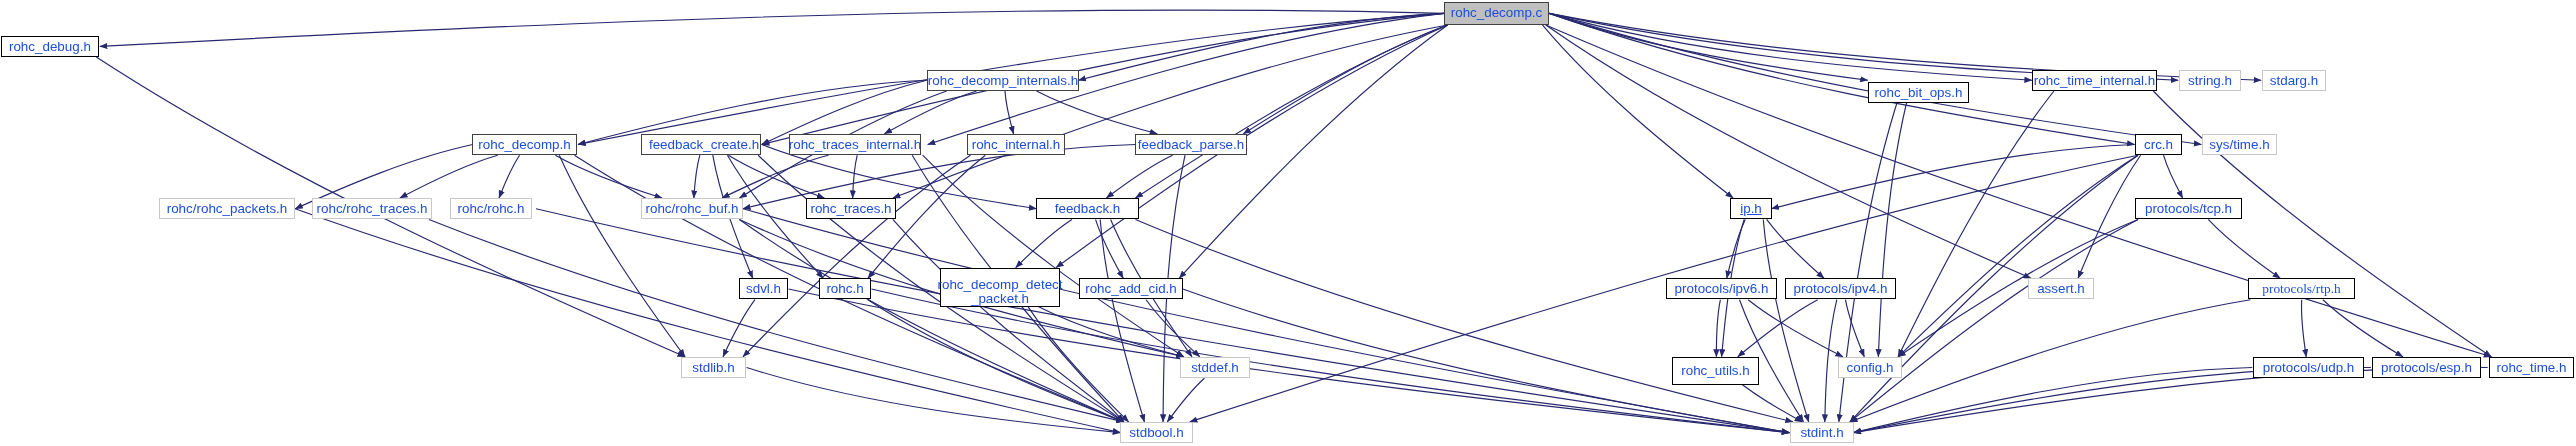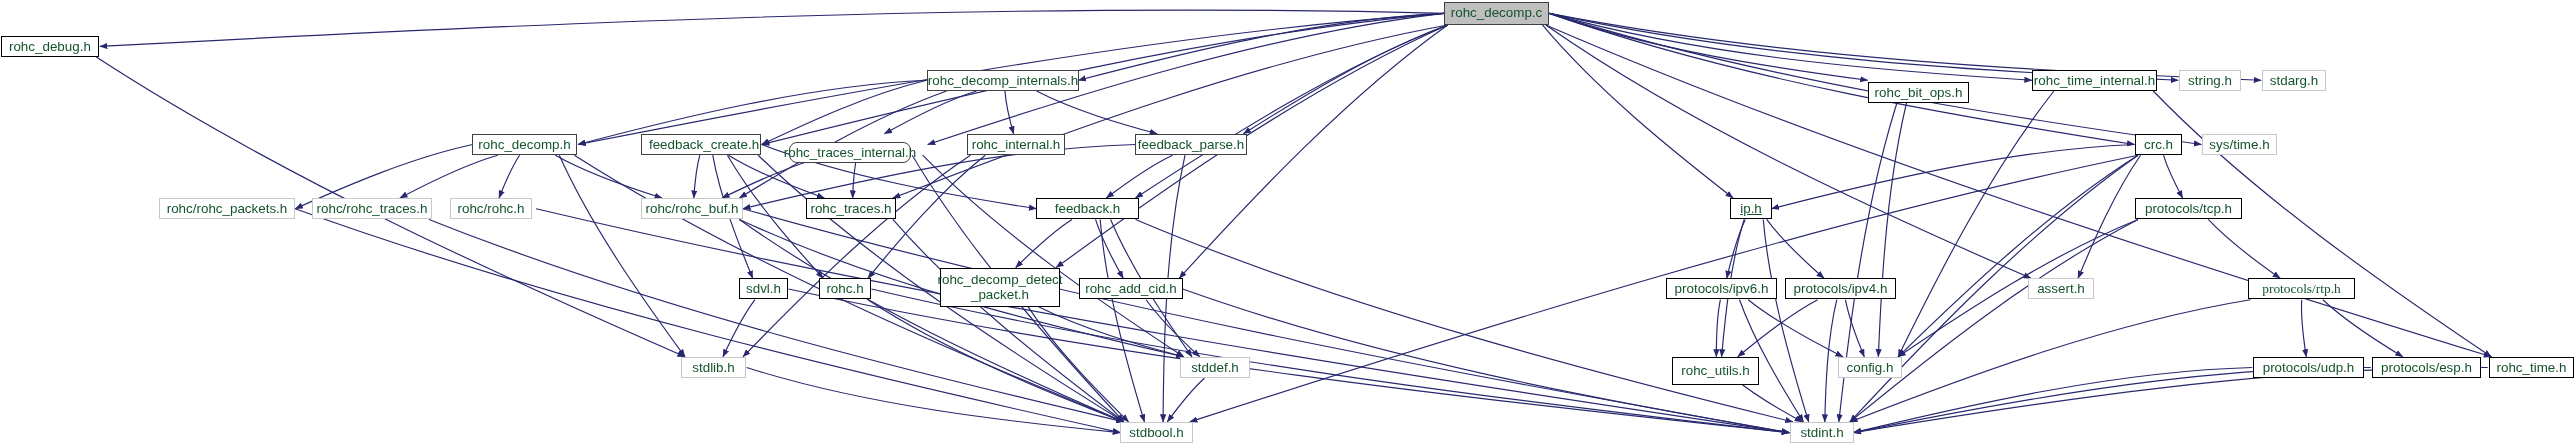--- a/index.html
+++ b/index.html
@@ -13,21 +13,21 @@
   }
   #edges{position:absolute;left:0;top:0;width:2576px;height:446px;}
   .node{
     position:absolute;
     box-sizing:border-box;
     display:flex;
     align-items:center;
     justify-content:center;
     text-align:center;
     background:#ffffff;
-    color:#14532d;
+    color:#1d4ed8;
     font-size:13.4px;
     line-height:1.05;
     white-space:pre-line;
     z-index:5;
   }
   .node.b1{border:0.9px solid #c8c8c8;}
   .node.b2{border:0.9px solid #404040;}
   .node.b3{border:1.8px solid #000000;}
   .node.root{border:0.9px solid #404040;background:#bfbfbf;}
   .node span{display:block;padding:0 3.6px;}
@@ -144,36 +144,36 @@
     </svg>
 <div class="node root" style="left: 1444px; top: 1.8px; width: 105px; height: 23px;"><span>rohc_decomp.c</span></div>
     <div class="node b3" style="left: 0.9px; top: 36px; width: 98px; height: 21.4px;"><span>rohc_debug.h</span></div>
     <div class="node b2" style="left: 927px; top: 70px; width: 152px; height: 21.4px;"><span>rohc_decomp_internals.h</span></div>
     <div class="node b3" style="left: 1868px; top: 70px; width: 101px; height: 21.4px; margin-top: 12px;"><span>rohc_bit_ops.h</span></div>
     <div class="node b3" style="left: 2032px; top: 70px; width: 125px; height: 21.4px;"><span>rohc_time_internal.h</span></div>
     <div class="node b1" style="left: 2179px; top: 70px; width: 62px; height: 21.4px;"><span>string.h</span></div>
     <div class="node b1" style="left: 2262px; top: 70px; width: 64px; height: 21.4px;"><span>stdarg.h</span></div>
     <div class="node b2" style="left: 472px; top: 134px; width: 105px; height: 21.4px;"><span>rohc_decomp.h</span></div>
     <div class="node b2" style="left: 641px; top: 134px; width: 120px; height: 21.4px; padding-left: 6px;"><span>feedback_create.h</span></div>
-    <div class="node b2" style="left: 789px; top: 142px; width: 122px; height: 21.4px; border-radius: 8px;"><span>rohc_traces_internal.h</span></div>
+    <div class="node b2" style="left: 789px; top: 134px; width: 132px; height: 21.4px;"><span>rohc_traces_internal.h</span></div>
     <div class="node b2" style="left: 967px; top: 134px; width: 98px; height: 21.4px;"><span>rohc_internal.h</span></div>
     <div class="node b2" style="left: 1135px; top: 134px; width: 112px; height: 21.4px;"><span>feedback_parse.h</span></div>
     <div class="node b3" style="left: 2135px; top: 134px; width: 47px; height: 21.4px;"><span>crc.h</span></div>
     <div class="node b1" style="left: 2202px; top: 134px; width: 75px; height: 21.4px;"><span>sys/time.h</span></div>
     <div class="node b1" style="left: 159px; top: 198px; width: 136px; height: 21.4px;"><span>rohc/rohc_packets.h</span></div>
     <div class="node b1" style="left: 312px; top: 198px; width: 120px; height: 21.4px;"><span>rohc/rohc_traces.h</span></div>
     <div class="node b1" style="left: 450px; top: 198px; width: 82px; height: 21.4px;"><span>rohc/rohc.h</span></div>
     <div class="node b1" style="left: 641px; top: 198px; width: 102px; height: 21.4px;"><span>rohc/rohc_buf.h</span></div>
     <div class="node b3" style="left: 806px; top: 198px; width: 90px; height: 21.4px; text-align: center;"><span>rohc_traces.h</span></div>
     <div class="node b3" style="left: 1036px; top: 198px; width: 103px; height: 21.4px;"><span>feedback.h</span></div>
     <div class="node b3" style="left: 1730px; top: 198px; width: 42px; height: 21.4px; text-decoration: underline;"><span>ip.h</span></div>
     <div class="node b3" style="left: 2135px; top: 198px; width: 107px; height: 21.4px;"><span>protocols/tcp.h</span></div>
     <div class="node b3" style="left: 739px; top: 278px; width: 49px; height: 21.4px;"><span>sdvl.h</span></div>
     <div class="node b3" style="left: 819px; top: 278px; width: 52px; height: 21.4px;"><span>rohc.h</span></div>
-    <div class="node b3" style="left: 940px; top: 268px; width: 120px; height: 39px;"><span>rohc_decomp_detect
+    <div class="node b3" style="left: 940px; top: 268px; width: 120px; height: 39px; align-items: flex-end;"><span>rohc_decomp_detect
 _packet.h</span></div>
     <div class="node b3" style="left: 1079px; top: 278px; width: 104px; height: 21.4px;"><span>rohc_add_cid.h</span></div>
     <div class="node b3" style="left: 1666px; top: 278px; width: 111px; height: 21.4px;"><span>protocols/ipv6.h</span></div>
     <div class="node b3" style="left: 1785px; top: 278px; width: 111px; height: 21.4px;"><span>protocols/ipv4.h</span></div>
     <div class="node b1" style="left: 2028px; top: 278px; width: 66px; height: 21.4px;"><span>assert.h</span></div>
     <div class="node b3" style="left: 2248px; top: 278px; width: 107px; height: 21.4px; font-family: Liberation Serif, serif;"><span>protocols/rtp.h</span></div>
     <div class="node b1" style="left: 681px; top: 357px; width: 65px; height: 21.4px;"><span>stdlib.h</span></div>
     <div class="node b1" style="left: 1180px; top: 357px; width: 70px; height: 21.4px;"><span>stddef.h</span></div>
     <div class="node b3" style="left: 1672px; top: 357px; width: 87px; height: 28px;"><span>rohc_utils.h</span></div>
     <div class="node b1" style="left: 1838px; top: 357px; width: 64px; height: 21.4px;"><span>config.h</span></div>

